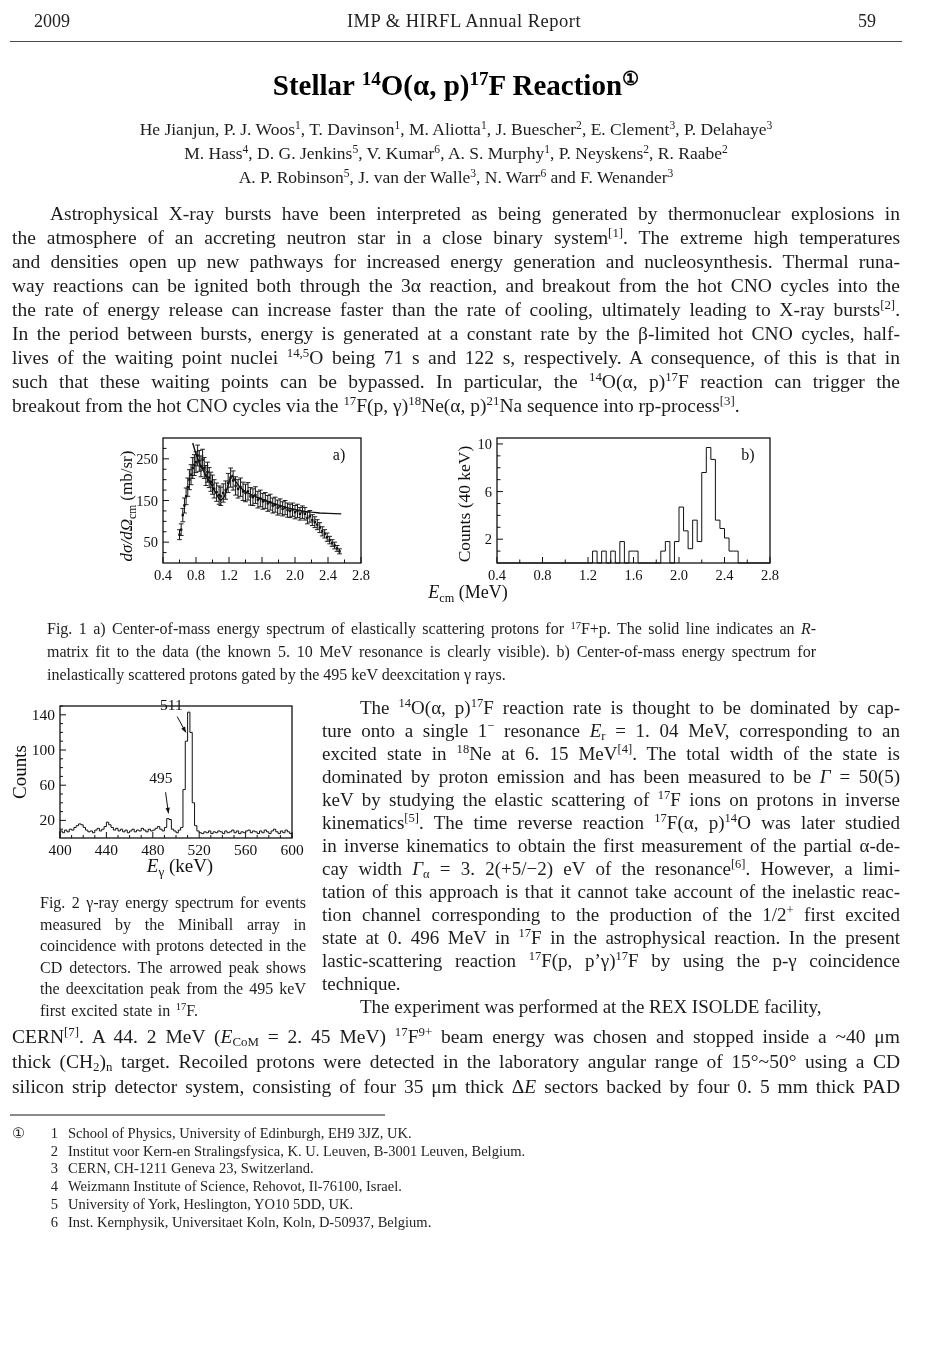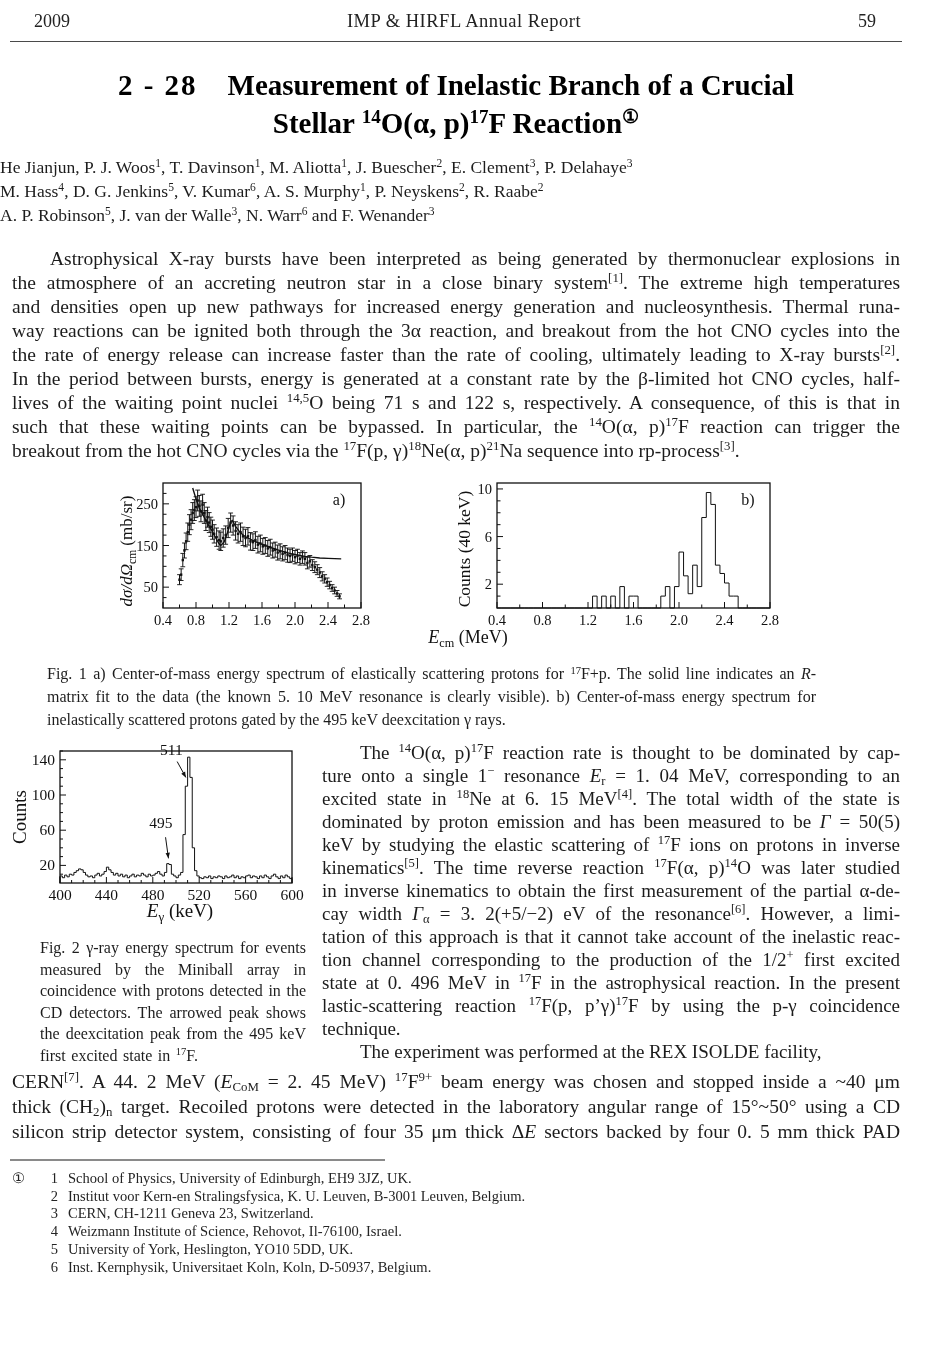--- a/index.html
+++ b/index.html
@@ -6,24 +6,24 @@
   .page{position:relative;width:912px;height:1362px;background:#fff;color:#1b1b1b;
         font-family:"Liberation Serif", serif;overflow:hidden;}
   
   .hdr{display:flex;justify-content:space-between;align-items:baseline;padding:11px 36px 0 34px;
        font-size:18px;color:#222;}
   .hdr .jt{font-size:18.5px;letter-spacing:.5px;}
   .rule{border:0;border-top:1.7px solid #4a4a4a;margin:9px 10px 0 10px;}
   
   .title{margin-top:24px;text-align:center;font-weight:bold;font-size:29px;line-height:38px;color:#000;}
   .title .num{margin-right:30px;letter-spacing:2px;}
-  .authors{margin-top:13px;text-align:left;font-size:17.5px;line-height:24px;color:#1d1d1d;}
+  .authors{margin-top:13px;text-align:center;font-size:17.5px;line-height:24px;color:#1d1d1d;}
   
   .body{margin:0 12px;font-size:19.5px;color:#1c1c1c;}
-  .p1{margin-top:20px;line-height:24px;}
+  .p1{margin-top:13px;line-height:24px;}
   .jline{text-align:justify;text-align-last:justify;white-space:normal;}
   .lines-default .jline:last-child{text-align-last:left;}
   .indent-first .jline:first-child{text-indent:38px;}
   .cont{margin-top:3px;line-height:25px;}
   sup{font-size:.66em;line-height:0;vertical-align:baseline;position:relative;top:-.52em;}
   sub{font-size:.66em;line-height:0;vertical-align:baseline;position:relative;top:.26em;}
   
   .fig1wrap{margin-top:8px;text-align:center;}
   .cap1{margin:5px 96px 0 47px;font-size:16px;line-height:23px;text-align:justify;color:#1d1d1d;}
   
@@ -47,21 +47,20 @@
 <div class="page">
 
   <div class="hdr">
     <span>2009</span>
     <span class="jt">IMP &amp; HIRFL Annual Report</span>
     <span>59</span>
   </div>
   <hr class="rule">
 
   <div class="title">
-    <div><span class="num">2 - 28</span><span>Measurement of Inelastic Branch of a Crucial</span></div>
     <div>Stellar <sup>14</sup>O(α, p)<sup>17</sup>F Reaction<sup>①</sup></div>
   </div>
 
   <div class="authors">
     <div>He Jianjun, P. J. Woos<sup>1</sup>, T. Davinson<sup>1</sup>, M. Aliotta<sup>1</sup>, J. Buescher<sup>2</sup>, E. Clement<sup>3</sup>, P. Delahaye<sup>3</sup></div>
     <div>M. Hass<sup>4</sup>, D. G. Jenkins<sup>5</sup>, V. Kumar<sup>6</sup>, A. S. Murphy<sup>1</sup>, P. Neyskens<sup>2</sup>, R. Raabe<sup>2</sup></div>
     <div>A. P. Robinson<sup>5</sup>, J. van der Walle<sup>3</sup>, N. Warr<sup>6</sup> and F. Wenander<sup>3</sup></div>
   </div>
 
   <div class="body p1 lines-default indent-first">

